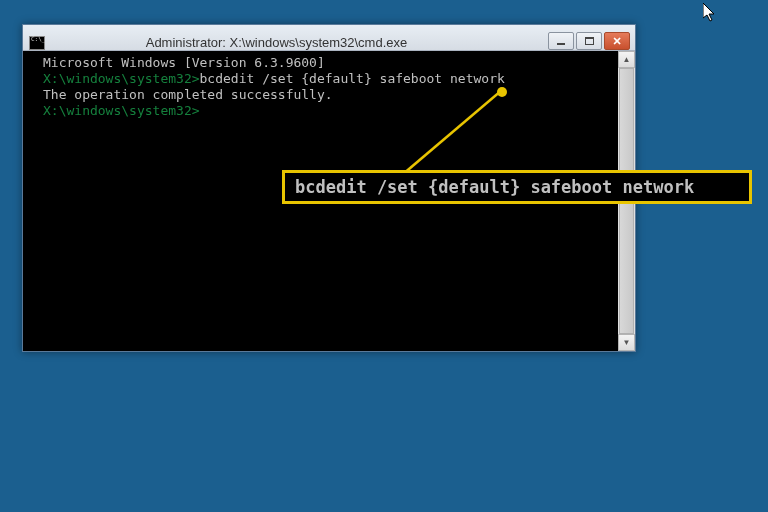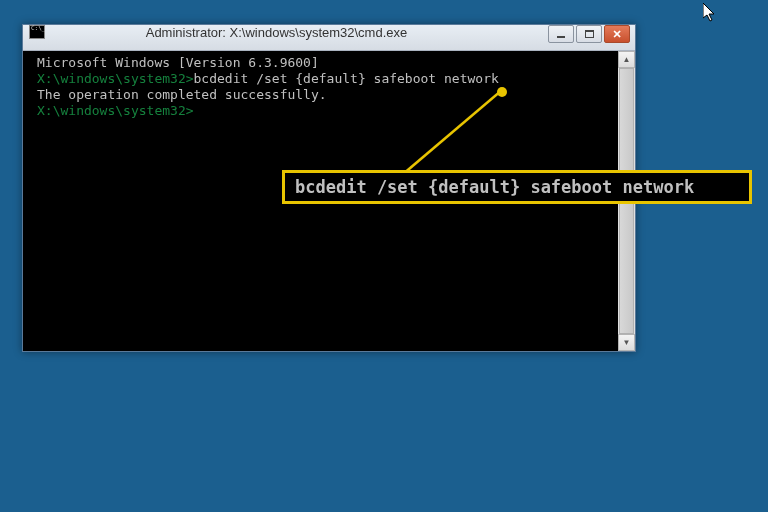--- a/index.html
+++ b/index.html
@@ -18,21 +18,21 @@
     width: 614px;
     height: 328px;
     background: #000;
     border: 1px solid #5a7a9a;
     box-shadow: 0 0 8px rgba(0,0,0,0.4);
   }
   .titlebar {
     height: 26px;
     background: linear-gradient(to bottom, #e8eef4, #d6dce4);
     display: flex;
-    align-items: flex-start;
+    align-items: flex-end;
     position: relative;
     border-bottom: 1px solid #aab3c0;
   }
   .titlebar-icon {
     width: 16px;
     height: 14px;
     margin-left: 6px;
     background: #000;
     border: 1px solid #888;
     position: relative;
@@ -95,21 +95,21 @@
     border: 1.5px solid #444;
     border-top-width: 2.5px;
   }
   .terminal {
     position: absolute;
     top: 26px;
     left: 0;
     right: 0;
     bottom: 0;
     background: #000;
-    padding: 4px 14px;
+    padding: 4px 20px;
     font-family: "Consolas", "Lucida Console", monospace;
     font-size: 13px;
     line-height: 16px;
     color: #c0c0c0;
     white-space: pre;
     overflow: hidden;
   }
   .terminal .line { display: block; }
   .prompt { color: #15803d; }
   .scrollbar-v {

